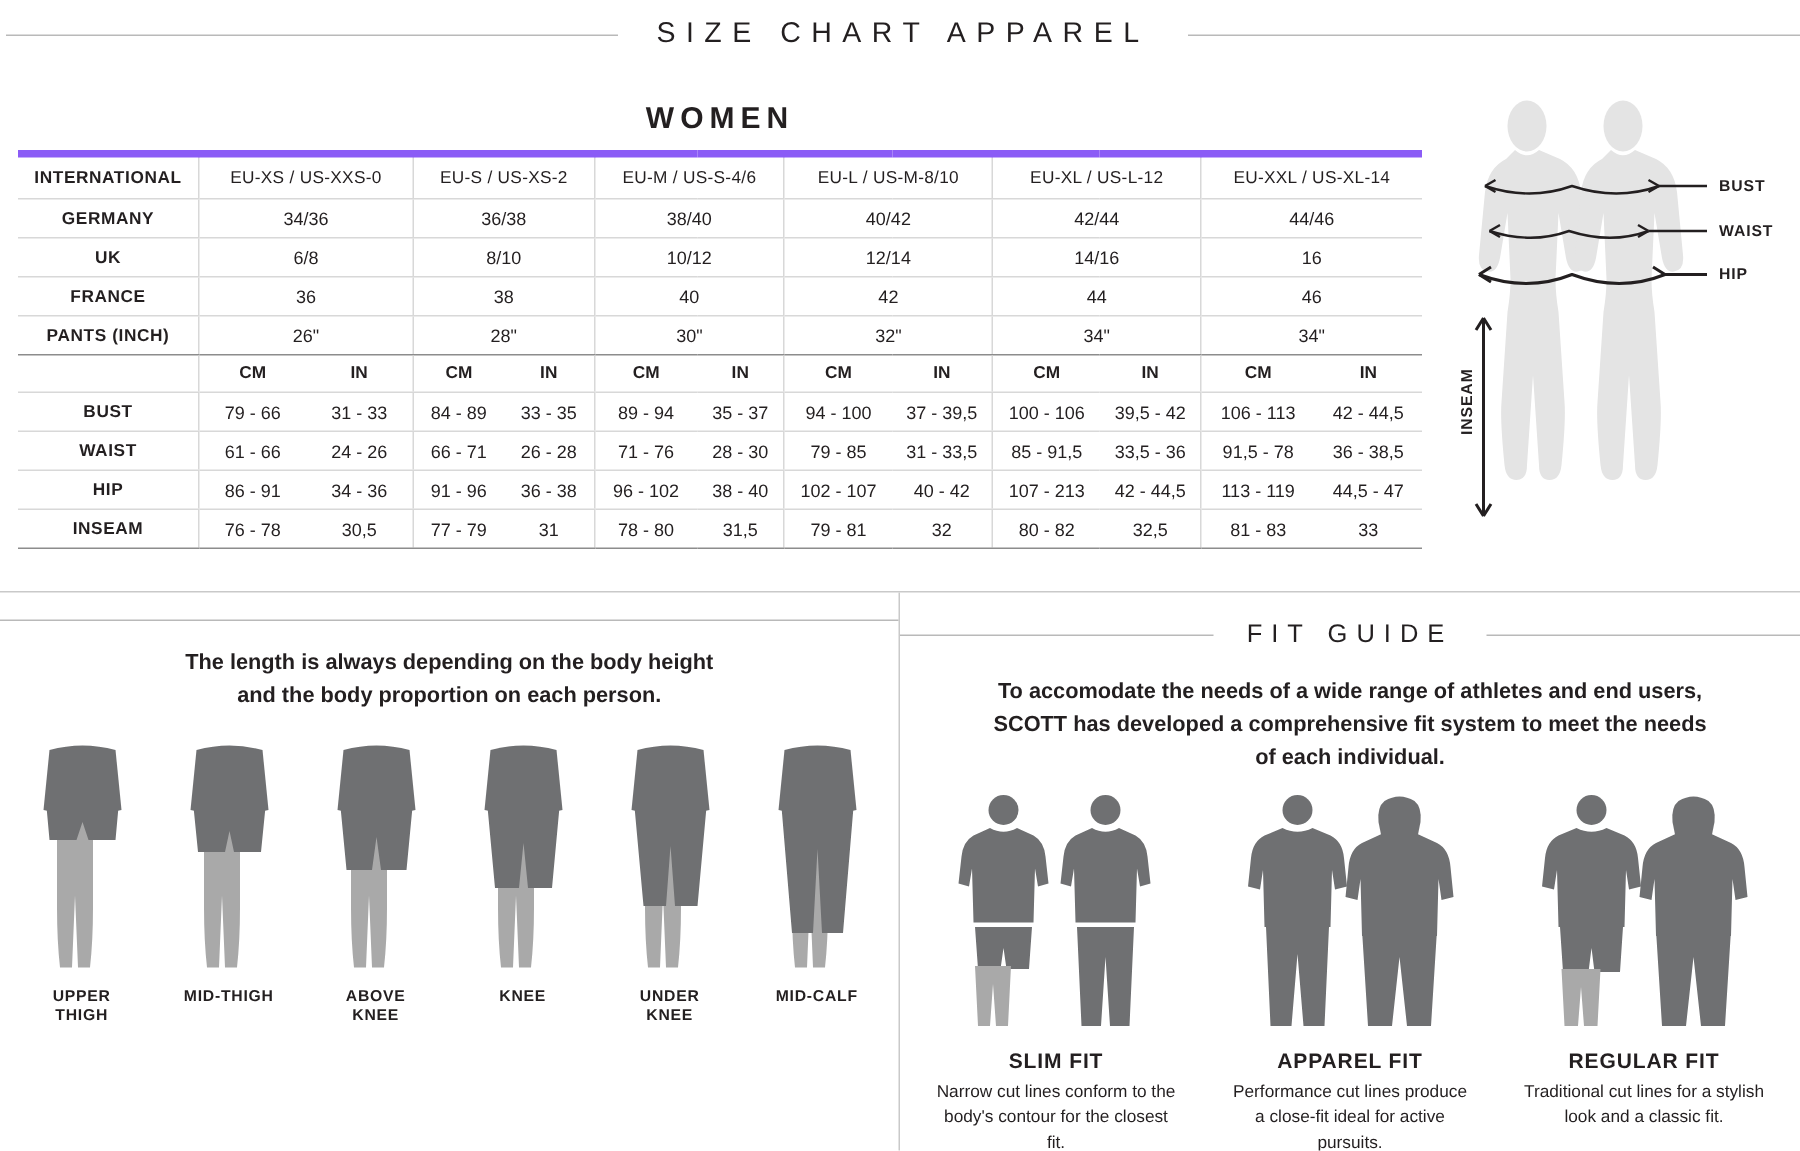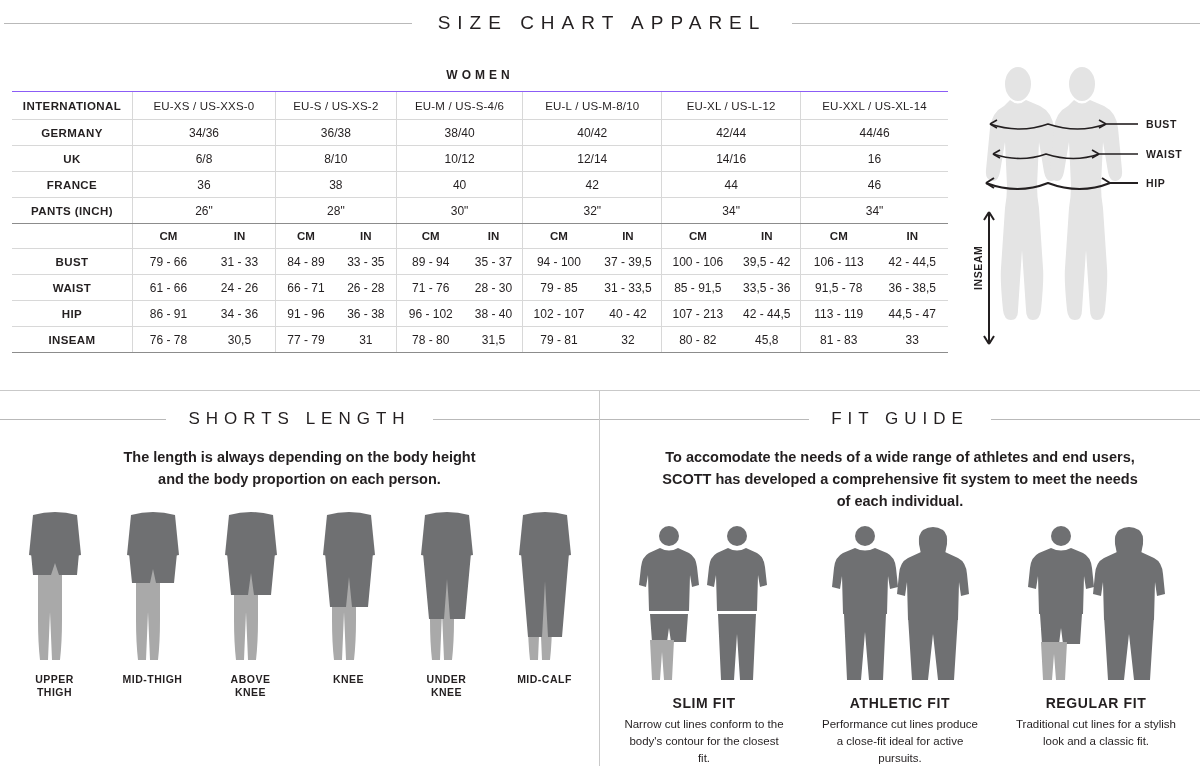--- a/index.html
+++ b/index.html
@@ -23,22 +23,22 @@
   }
   
   .chart-wrap{
     display:flex;
     padding:18px 0 0 0;
   }
   .table-area{width:960px;padding-left:12px;box-sizing:border-box;}
   table{border-collapse:collapse;width:936px;font-size:12.5px;}
   td,th{padding:0;margin:0;}
   .women-head{
-    text-align:center;font-weight:bold;font-size:12px;letter-spacing:4px;
-    padding:6px 0 9px 0;border-bottom:1px solid #8b5cf6;
+    text-align:center;font-weight:bold;font-size:20px;letter-spacing:4px;
+    padding:6px 0 9px 0;border-bottom:5px solid #8b5cf6;
   }
   .row-line td{border-bottom:1px solid #d8d8d8;}
   .thickline td{border-bottom:1px solid #8c8c8c;}
   .lbl{
     font-weight:bold;font-size:11.5px;letter-spacing:.4px;
     text-align:center;width:120px;
   }
   .colhead{
     font-weight:normal;font-size:11.5px;text-align:center;letter-spacing:.2px;
   }
@@ -210,21 +210,21 @@
         <td class="lbl">INSEAM</td>
         <td class="cell sep">76 - 78</td>
         <td class="cell">30,5</td>
         <td class="cell sep">77 - 79</td>
         <td class="cell">31</td>
         <td class="cell sep">78 - 80</td>
         <td class="cell">31,5</td>
         <td class="cell sep">79 - 81</td>
         <td class="cell">32</td>
         <td class="cell sep">80 - 82</td>
-        <td class="cell">45,8</td>
+        <td class="cell">32,5</td>
         <td class="cell sep">81 - 83</td>
         <td class="cell">33</td>
       </tr>
     </tbody>
       </table>
   </div>
 
   <div class="figure-area">
     <svg width="240" height="300" viewBox="0 0 240 300">
 
@@ -265,21 +265,20 @@
   </div>
 </div>
 
 <div class="mid-rule"></div>
 
 <div class="lower">
 
   <div class="panel left">
     <div class="panel-title-row">
       <div class="rule"></div>
-      <div class="panel-title">SHORTS LENGTH</div>
       <div class="rule"></div>
     </div>
     <div class="panel-sub">
       <div>The length is always depending on the body height</div>
       <div>and the body proportion on each person.</div>
     </div>
 
     <div class="shorts-row">
 
       <svg width="92" height="160" viewBox="0 0 92 160">
@@ -405,21 +404,21 @@
             <circle cx="45" cy="14" r="10"></circle>
             <path d="M35 26 q10 5 20 0 l12 5 q8 4 9 15 l2 19 l-8 2 l-2 -13 l-1 38 h-44 l-1 -38 l-2 13 l-8 -2 l2 -19 q1 -11 9 -15 z"></path>
             <path d="M24 92 h42 l-3 66 h-14 l-4 -48 l-4 48 h-14 z"></path>
           </g>
           <g fill="#6f7072">
             <path d="M103 8 q10 -6 20 0 q5 4 4 14 l-2 10 h-24 l-2 -10 q-1 -10 4 -14 z"></path>
             <path d="M101 30 h24 l13 6 q8 4 9 16 l2 20 l-8 2 l-2 -14 l-1 38 h-50 l-1 -38 l-2 14 l-8 -2 l2 -20 q1 -12 9 -16 z"></path>
             <path d="M88 94 h50 l-4 64 h-16 l-5 -46 l-5 46 h-16 z"></path>
           </g>
         </svg>
-        <div class="fit-name">ATHLETIC FIT</div>
+        <div class="fit-name">APPAREL FIT</div>
         <div class="fit-desc">Performance cut lines produce a close-fit ideal for active pursuits.</div>
       </div>
 
       <div class="fit-item">
         <svg width="160" height="165" viewBox="0 0 160 165">
           <g fill="#6f7072">
             <circle cx="45" cy="14" r="10"></circle>
             <path d="M35 26 q10 5 20 0 l12 5 q8 4 9 15 l2 19 l-8 2 l-2 -13 l-1 38 h-44 l-1 -38 l-2 13 l-8 -2 l2 -19 q1 -11 9 -15 z"></path>
             <path d="M24 92 h42 l-2 30 h-17 l-2 -16 l-2 16 h-17 z"></path>
           </g>

